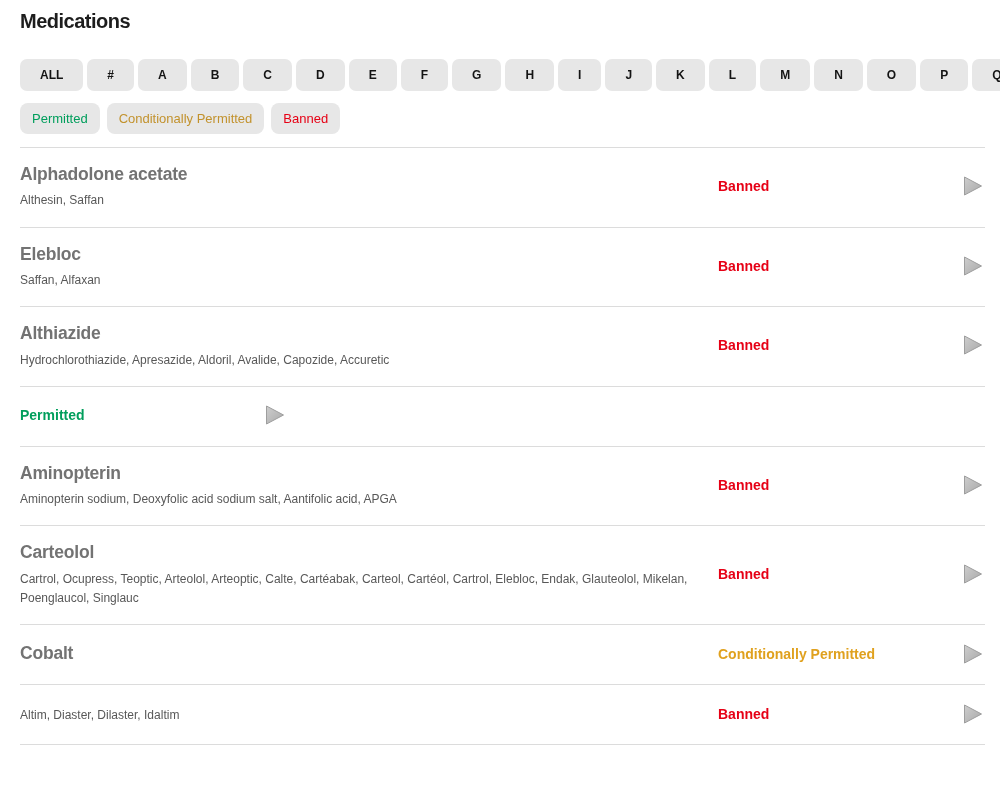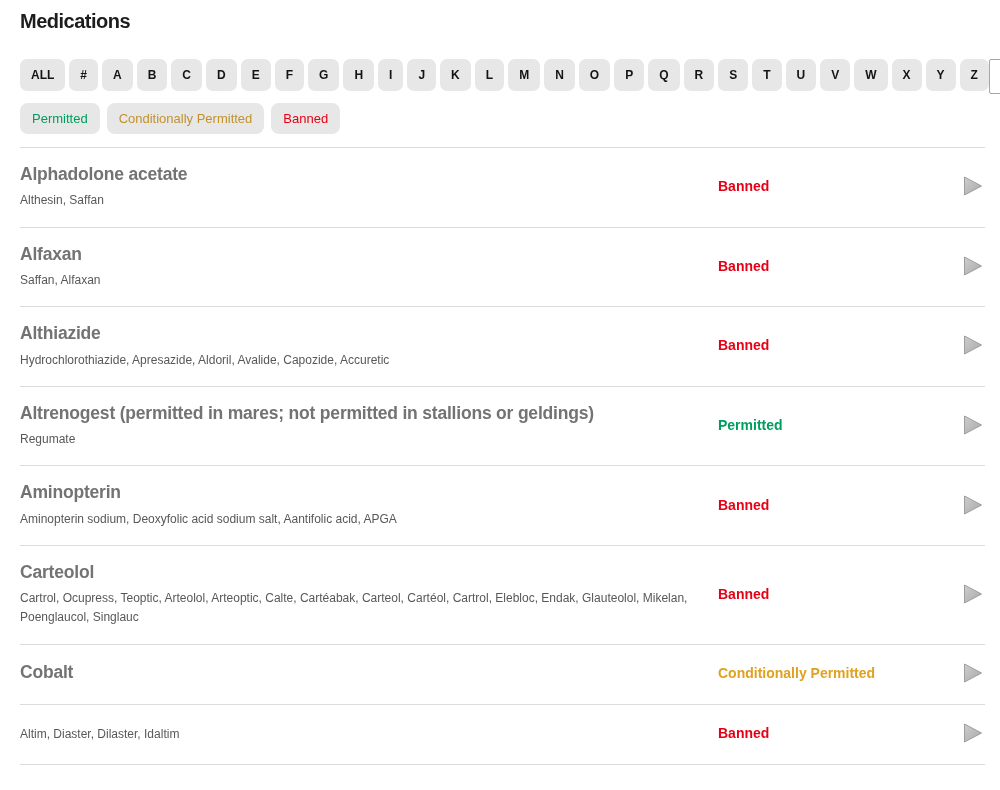--- a/index.html
+++ b/index.html
@@ -18,21 +18,21 @@
     letter-spacing: -0.5px;
     color: #1d1d1d;
     margin: 2px 0 26px 0;
   }
 
   .toolbar { display: flex; align-items: flex-start; }
   .alpha-row { display: flex; gap: 4px; }
   .alpha-btn {
     height: 32px;
     min-width: 23px;
-    padding: 0 11px;
+    padding: 0 20px;
     background: #e7e7e7;
     border: none;
     border-radius: 7px;
     font-family: inherit;
     font-size: 12px;
     font-weight: bold;
     color: #141414;
     display: flex;
     align-items: center;
     justify-content: center;
@@ -164,21 +164,21 @@
             <stop offset="0" stop-color="#cecece"></stop>
             <stop offset="1" stop-color="#a8a8a8"></stop>
           </linearGradient>
         </defs>
         <polygon points="1.5,2 18.5,11 1.5,20" fill="url(#arrowGrad)" stroke="#9e9e9e" stroke-width="1"></polygon>
       </svg>
     </div>
   </div>
       <div class="med-row">
     <div class="med-info">
-      <div class="med-name">Alfaxan</div>
+      <div class="med-name">Elebloc</div>
       <div class="med-aliases">Saffan, Alfaxan</div>
     </div>
     <div class="med-status" style="color: rgb(230, 0, 21);">Banned</div>
     <div class="med-arrow">
       <svg width="20" height="22" viewBox="0 0 20 22" aria-hidden="true">
         <defs>
           <linearGradient id="arrowGrad" x1="0" y1="0" x2="1" y2="1">
             <stop offset="0" stop-color="#cecece"></stop>
             <stop offset="1" stop-color="#a8a8a8"></stop>
           </linearGradient>
@@ -199,24 +199,20 @@
           <linearGradient id="arrowGrad" x1="0" y1="0" x2="1" y2="1">
             <stop offset="0" stop-color="#cecece"></stop>
             <stop offset="1" stop-color="#a8a8a8"></stop>
           </linearGradient>
         </defs>
         <polygon points="1.5,2 18.5,11 1.5,20" fill="url(#arrowGrad)" stroke="#9e9e9e" stroke-width="1"></polygon>
       </svg>
     </div>
   </div>
       <div class="med-row">
-    <div class="med-info">
-      <div class="med-name">Altrenogest (permitted in mares; not permitted in stallions or geldings)</div>
-      <div class="med-aliases">Regumate</div>
-    </div>
     <div class="med-status" style="color: rgb(0, 158, 92);">Permitted</div>
     <div class="med-arrow">
       <svg width="20" height="22" viewBox="0 0 20 22" aria-hidden="true">
         <defs>
           <linearGradient id="arrowGrad" x1="0" y1="0" x2="1" y2="1">
             <stop offset="0" stop-color="#cecece"></stop>
             <stop offset="1" stop-color="#a8a8a8"></stop>
           </linearGradient>
         </defs>
         <polygon points="1.5,2 18.5,11 1.5,20" fill="url(#arrowGrad)" stroke="#9e9e9e" stroke-width="1"></polygon>

